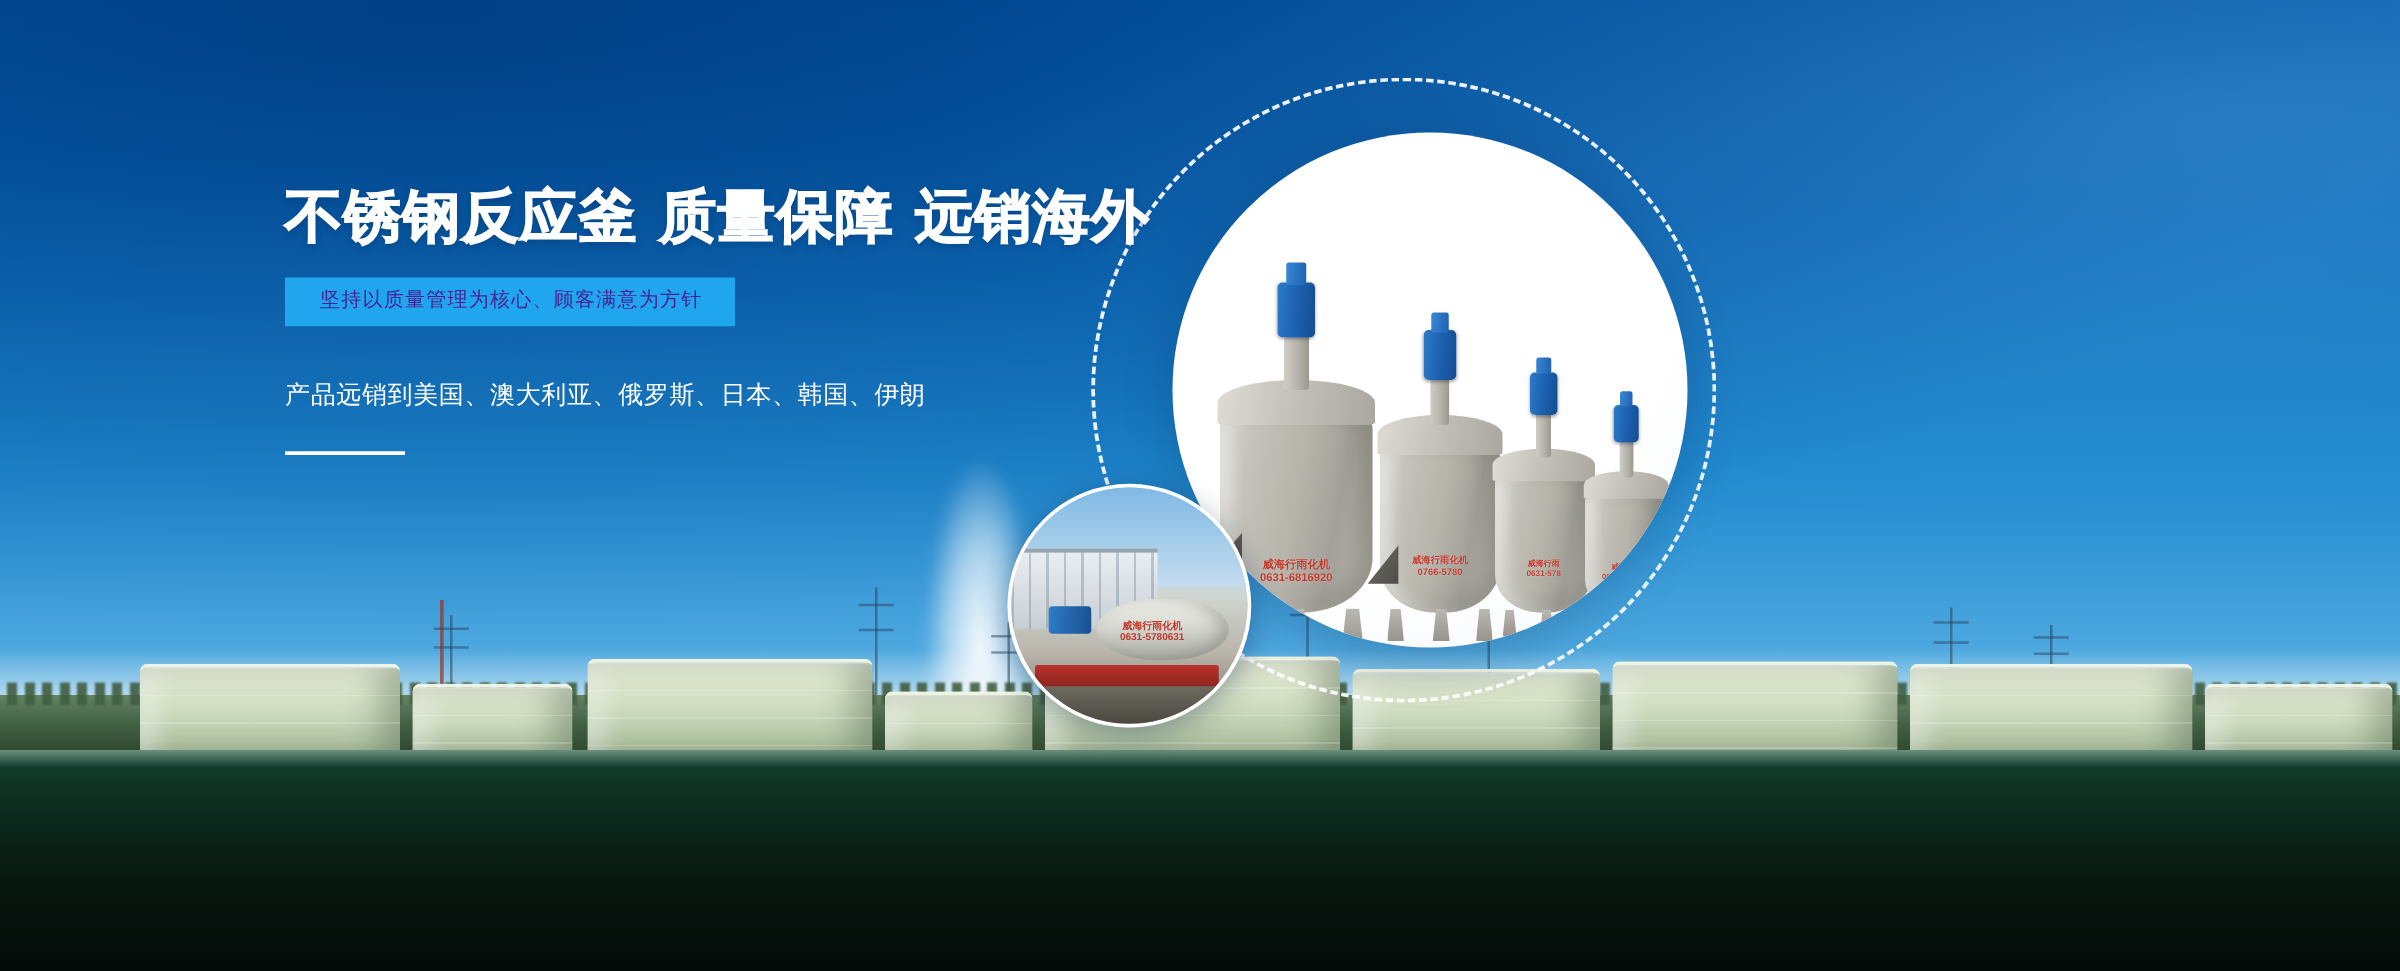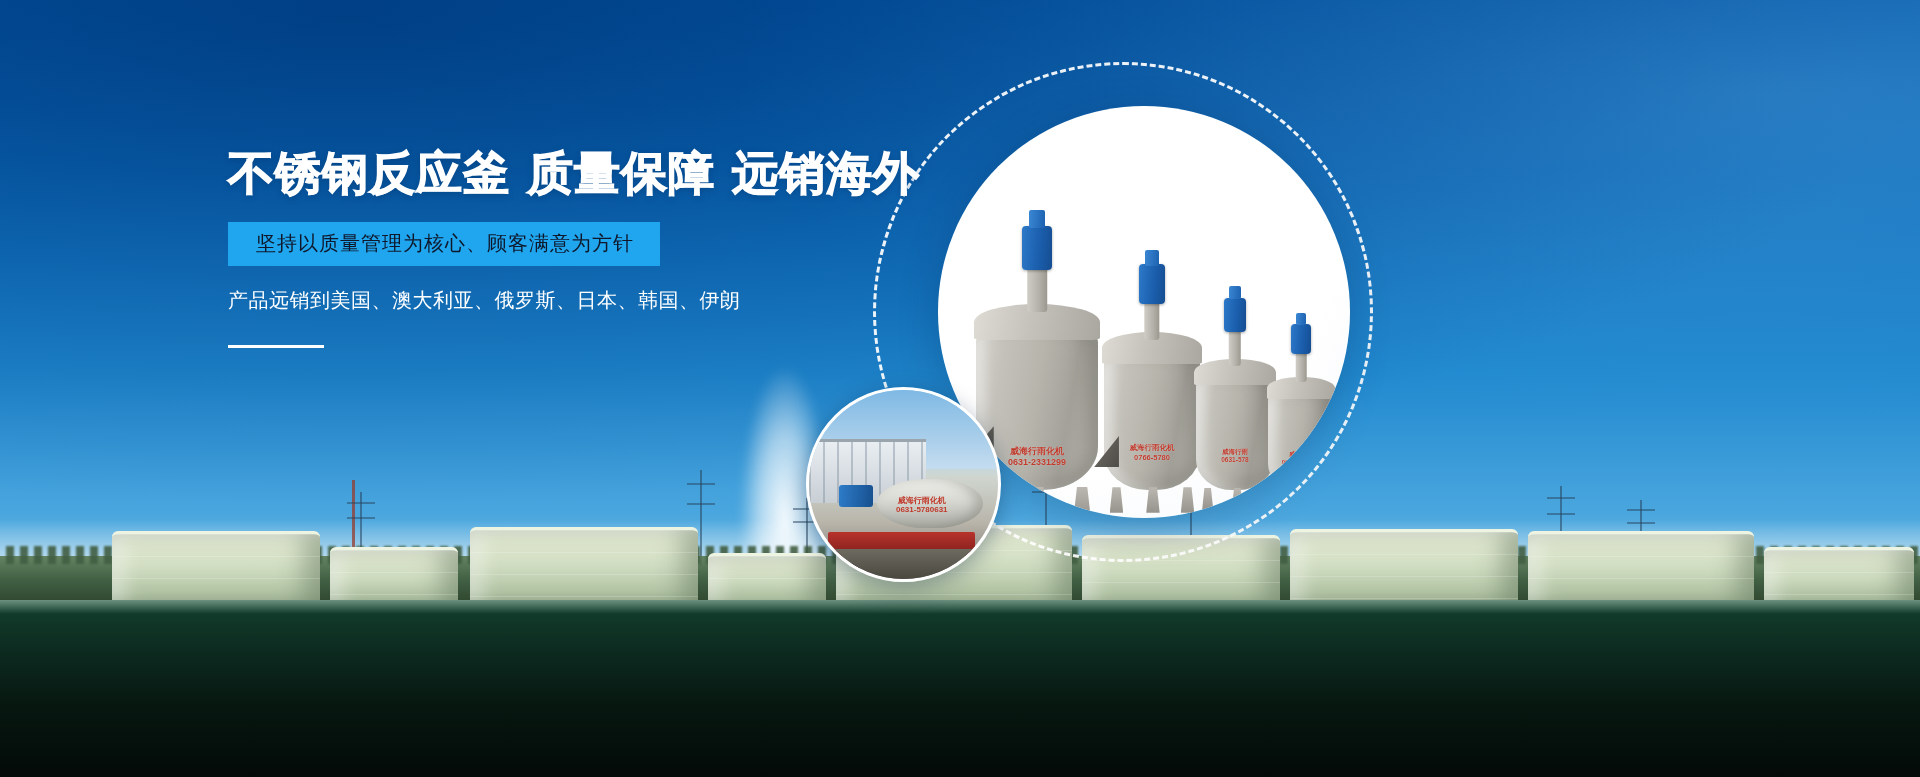--- a/index.html
+++ b/index.html
@@ -219,29 +219,29 @@
     line-height:1;
     white-space:nowrap;
     text-shadow:0 2px 6px rgba(0,40,90,.35);
     text-align:center;
     -webkit-text-stroke:1.2px #ffffff;
   }
   .subbar{
     margin-top:26px;
     display:inline-block;
     background:#1fa6ef;
-    color:#0f172a;
-    font-size:20px;
+    color:#4c1d95;
+    font-size:16px;
     letter-spacing:1px;
     padding:9px 26px 10px 28px;
     line-height:1.25;
     white-space:nowrap;
   }
   .desc{
-    margin-top:16px;
+    margin-top:37px;
     color:#ffffff;
     font-size:20px;
     line-height:1.85;
     letter-spacing:.5px;
     max-width:520px;
   }
   .rule{
     margin-top:26px;
     width:96px; height:3px;
     background:#ffffff;
@@ -290,21 +290,21 @@
       <div class="neck" style="top:-56px; height:46px;"></div>
       <div class="motor" style="top:-96px; width:30px; height:44px;"></div>
       <div class="fin" style="left:-14px;"></div>
       <div class="legs">
         <i style="left:6%"></i>
           <i style="left:44%"></i>
           <i style="left:80%"></i>
       </div>
       <div class="vessel-label" style="bottom:22px; font-size:9px;">
         <span>威海行雨化机</span><br>
-        <span>0631-2331299</span>
+        <span>0631-6816920</span>
       </div>
     </div>
 
     <div class="reactor" style="left:166px; width:96px; height:142px;">
       <div class="dome"></div>
       <div class="neck" style="top:-48px; height:40px;"></div>
       <div class="motor" style="top:-84px; width:26px; height:40px;"></div>
       <div class="fin" style="left:-10px;"></div>
       <div class="legs">
         <i style="left:6%"></i>

